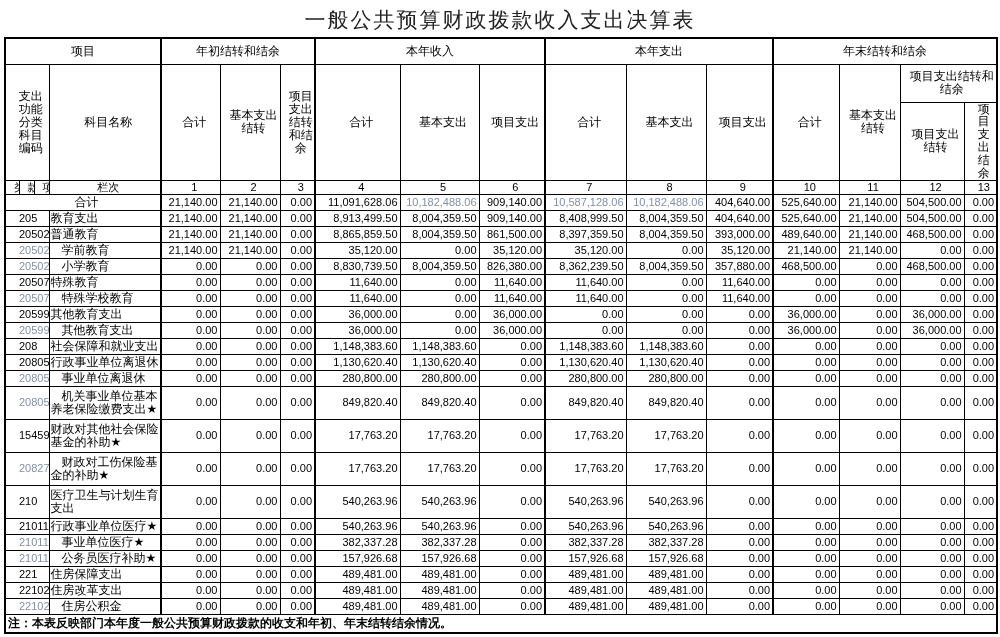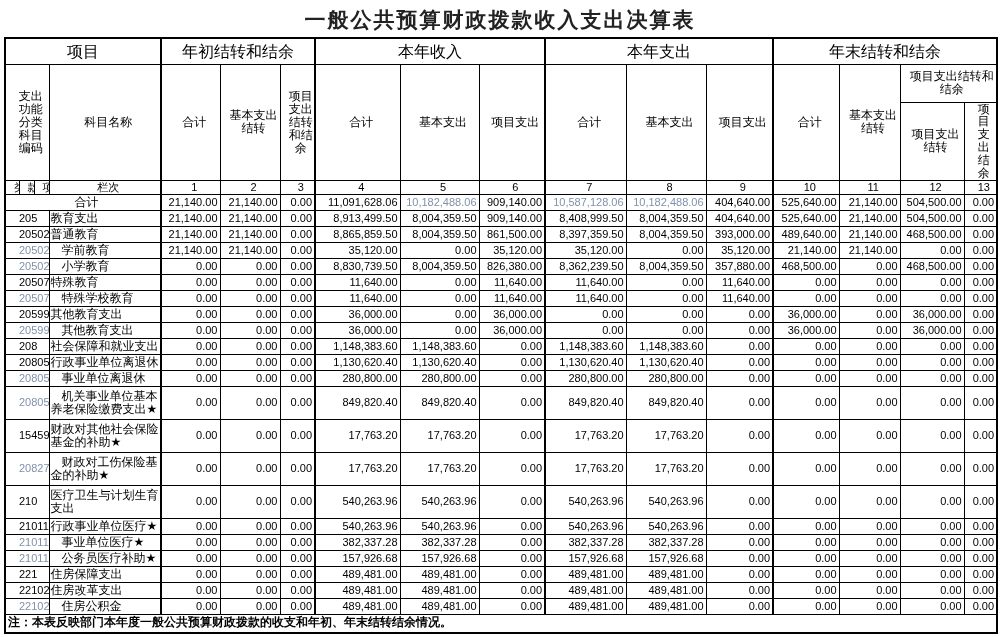--- a/index.html
+++ b/index.html
@@ -1,43 +1,43 @@
 <!DOCTYPE html>
 <html><head>
 <meta charset="utf-8">
 <style>
   html,body{margin:0;padding:0;background:#fff;color:#000;
     font-family:"Liberation Sans","DejaVu Sans",sans-serif;}
   body{width:1000px;height:637px;overflow:hidden;}
   .page{padding:5px 4px 0 4px;width:992px;}
   .title{text-align:center;font-size:21px;color:#222;letter-spacing:2px;
-    font-family:"Liberation Serif","DejaVu Serif",serif;margin:1px 0 3px 0;font-weight:bold;}
+    font-family:"Liberation Serif","DejaVu Serif",serif;margin:1px 0 3px 0;font-weight:normal;}
   .meta-line1{text-align:right;font-size:12px;height:14px;line-height:14px;}
   .meta-line2{display:flex;justify-content:space-between;align-items:flex-end;
     height:16px;margin-bottom:2px;}
   .dept{font-size:13px;font-weight:bold;}
   .unit{font-size:12px;}
   table{border-collapse:collapse;table-layout:fixed;width:992px;border:2px solid #000;}
   td{border:1px solid #000;padding:0 1px;overflow:hidden;line-height:1.08;
     vertical-align:middle;}
   .gsep{border-left-width:2px;}
   .hd{text-align:center;font-size:12px;padding-left:8px;}
-  .hg{text-align:center;font-size:16px;}
+  .hg{text-align:center;font-size:12px;}
   .num{text-align:right;font-size:11px;white-space:nowrap;padding-right:2px;}
   .code{font-size:11px;white-space:nowrap;padding-left:13px;text-align:left;}
   .name{font-size:12px;text-align:left;padding:0 1px;word-break:break-all;}
   .name.indent{text-indent:11px;}
   .gray{color:#8091a9;}
   tr.gh{height:26px;}
   tr.h1{height:38px;}
   tr.h2{height:38px;}
   tr.lanci{height:14px;}
   tr.r{height:16px;}
   tr.tall{height:33px;margin-left:9px;}
-  tr.noterow{height:18px;font-family:Liberation Mono, monospace;}
+  tr.noterow{height:18px;}
   .note-cell{font-size:12px;font-weight:bold;text-align:left;padding-left:2px;}
   .lanci td{font-size:11px;}
 </style>
 </head>
 <body>
 
 <div class="page">
   <h1 class="title">一般公共预算财政拨款收入支出决算表</h1>
 
   <table>

